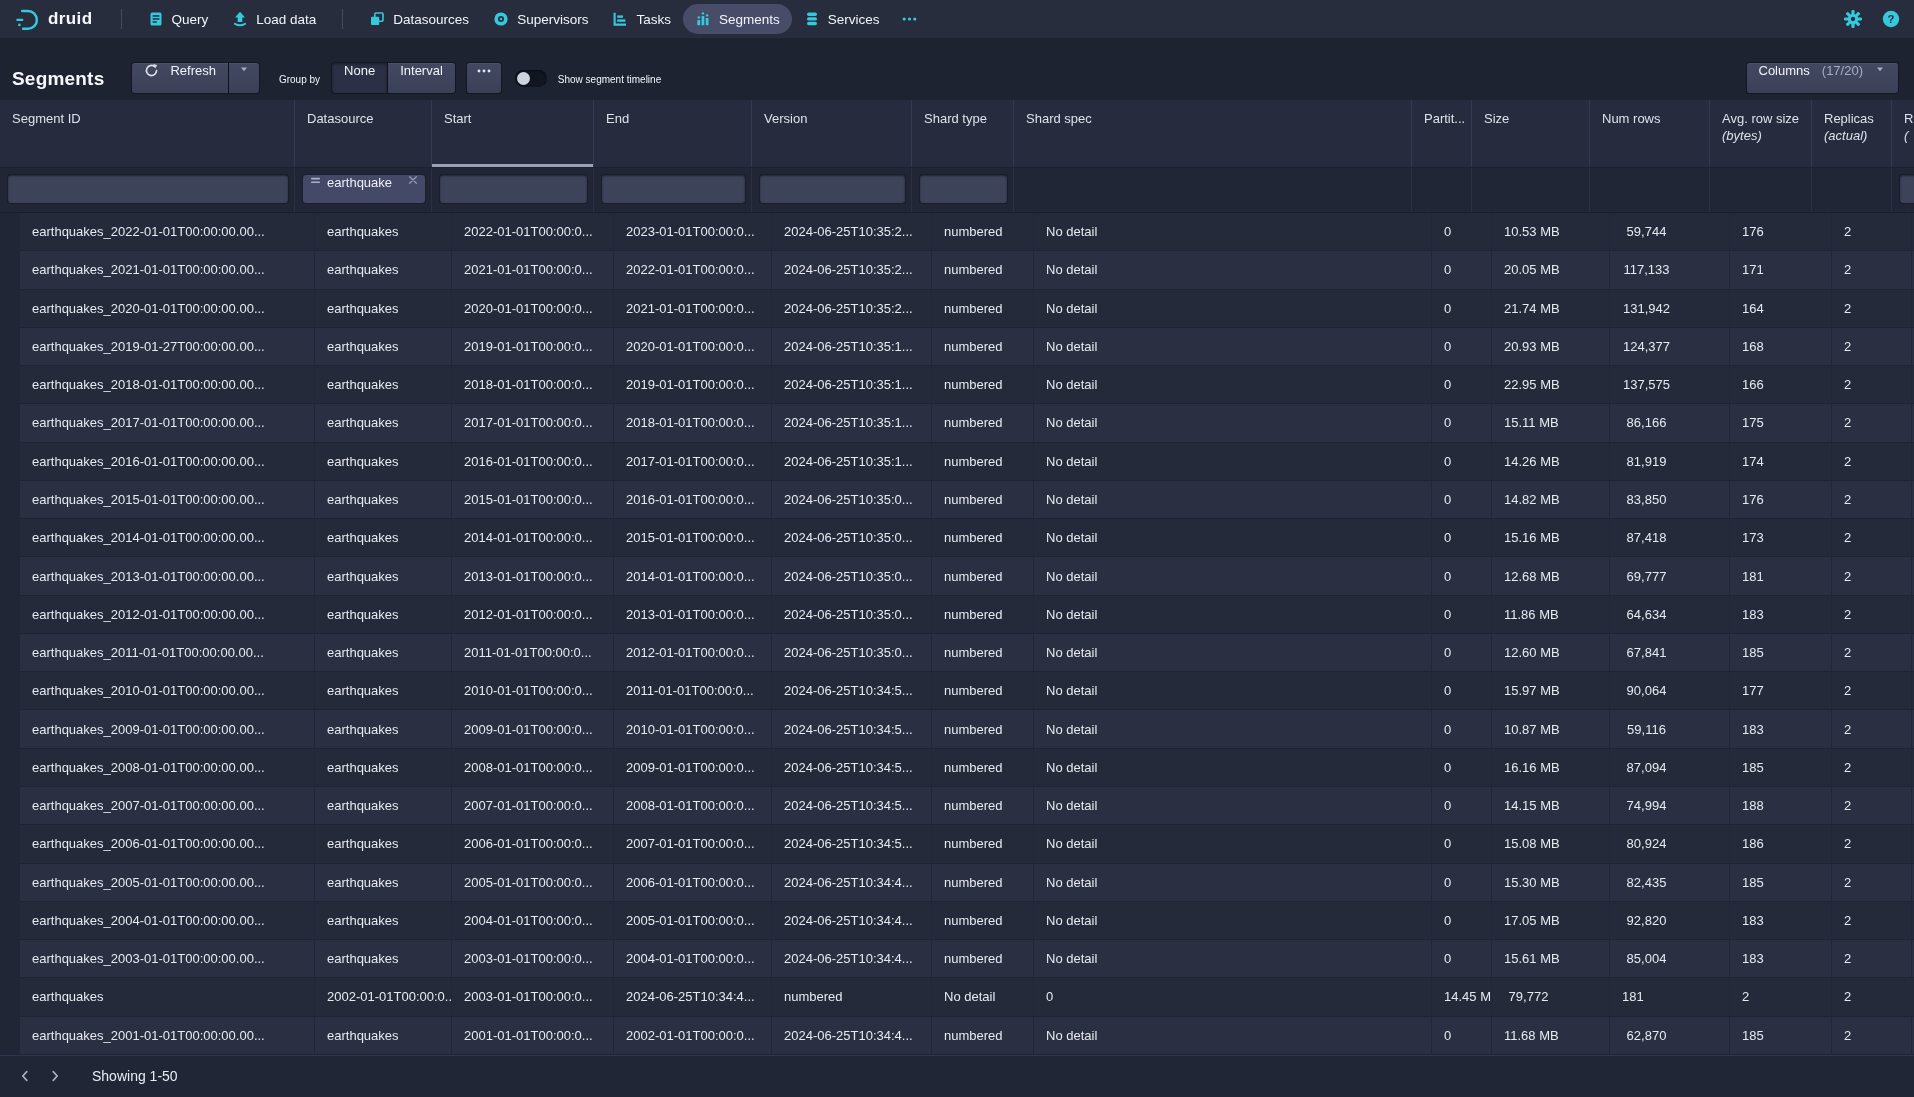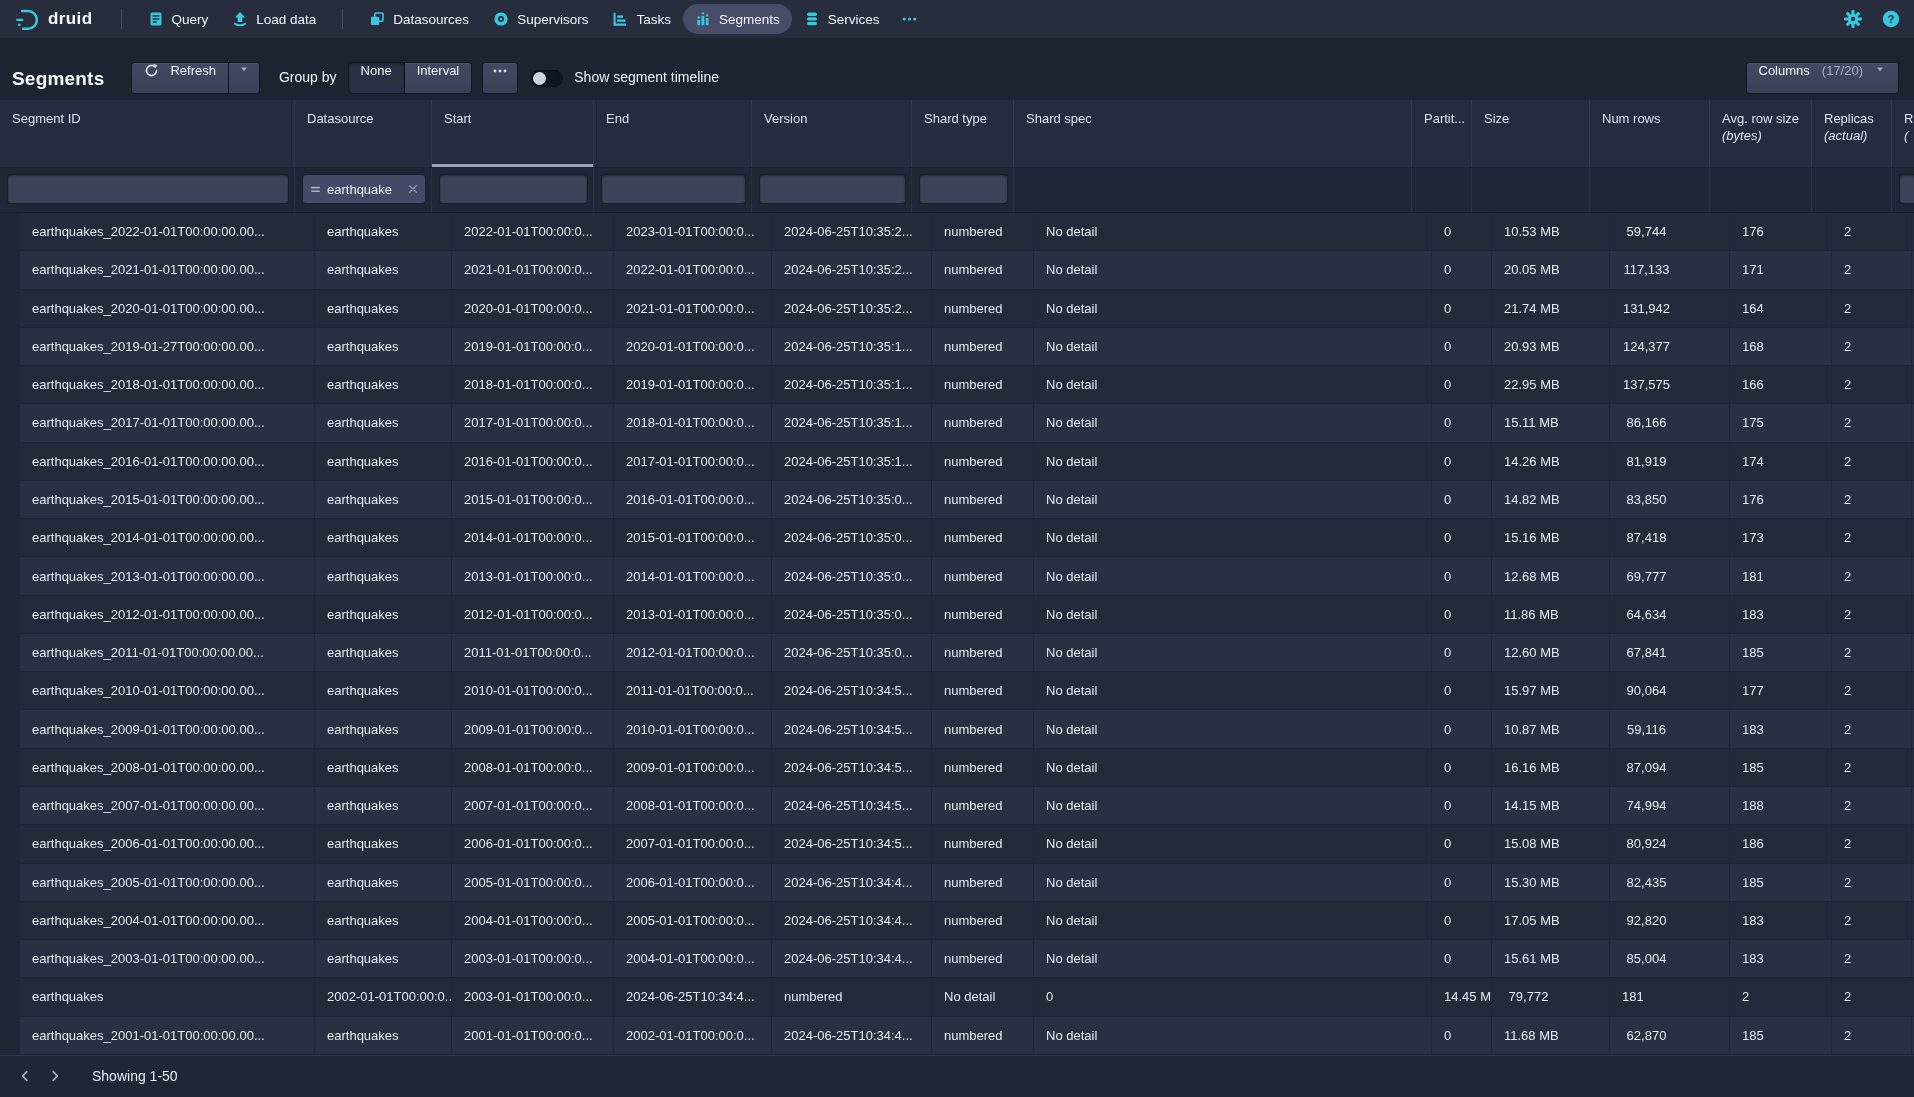--- a/index.html
+++ b/index.html
@@ -43,21 +43,21 @@
     border:none; border-radius:3px; color:#f2f5f9; font-size:13px; font-family:inherit;
     cursor:pointer; white-space:nowrap;
   }
   .btn.pressed {
     background:#2b3044;
     box-shadow:0 0 0 1px rgba(10,14,24,.55), inset 0 1px 3px rgba(0,0,0,.4);
   }
   .btn-split { display:inline-flex; margin-right:20px; }
   .btn-split .btn.main { border-radius:3px 0 0 3px; }
   .btn-split .btn.caret { border-radius:0 3px 3px 0; padding:0 9px; margin-left:1px; }
-  .tb-label { font-size:14px; color:#f2f5f9; margin:0 12px 8px 0; }
+  .tb-label { font-size:10px; color:#f2f5f9; margin:0 12px 8px 0; }
   .btn-group { display:inline-flex; margin-right:12px; }
   .btn-group .btn:first-child { border-radius:3px 0 0 3px; }
   .btn-group .btn:last-child { border-radius:0 3px 3px 0; margin-left:1px; }
   .ellipsis-btn { margin-right:14px; padding:0 9px; }
   .switch {
     width:32px; height:17px; border-radius:9px; background:rgba(13,17,27,.8);
     box-shadow:inset 0 1px 2px rgba(0,0,0,.45);
     position:relative; margin:0 11px 6px 0; cursor:pointer; flex:none;
   }
   .switch .knob {
@@ -82,21 +82,21 @@
   .th.sorted::after { content:""; position:absolute; left:0; right:0; bottom:0; height:3px; background:#98a1b5; }
   .tfilter { height:45px; background:#212636; border-bottom:1px solid #1a1e2c; }
   .tf { padding:7px 6px 0 8px; border-right:1px solid #2b3044; overflow:hidden; }
   .tf:last-child { border-right:none; }
   .filter-input {
     width:100%; height:28px; border:none; border-radius:3px;
     background:#3d4359; color:#f2f5f9; font-family:inherit; font-size:13px; padding:0 8px;
     box-shadow:inset 0 1px 2px rgba(6,10,18,.5), 0 0 0 1px rgba(10,14,24,.3); outline:none;
   }
   .chip {
-    display:flex; align-items:center; gap:6px; height:28px; width:100%;
+    display:flex; align-items:flex-start; gap:6px; height:28px; width:100%;
     background:#434966; border-radius:3px; padding:0 7px; cursor:pointer;
     box-shadow:0 0 0 1px rgba(10,14,24,.3);
   }
   .chip-text { font-size:13px; color:#eef1f6; flex:1; overflow:hidden; white-space:nowrap; }
   .chip-x { background:transparent; border:none; padding:0; cursor:pointer; display:flex; flex:none; }
   .trow { height:38.27px; border-bottom:1px solid #1f2434;margin-left:20px; }
   .trow.even { background:#252a3b; }
   .trow.odd  { background:#2a2f42; }
   .td {
     display:flex; align-items:center; padding:0 12px; font-size:13px; color:#e7eaf1;

